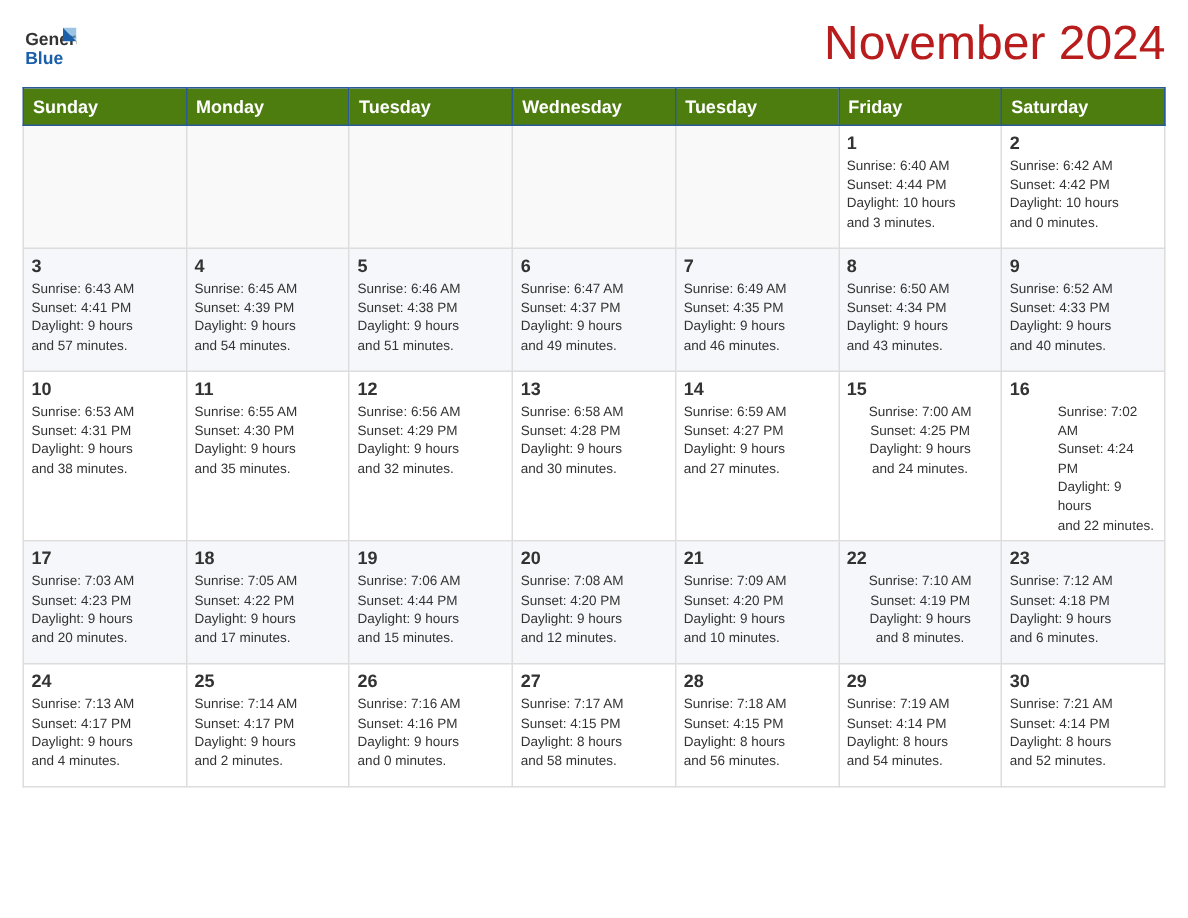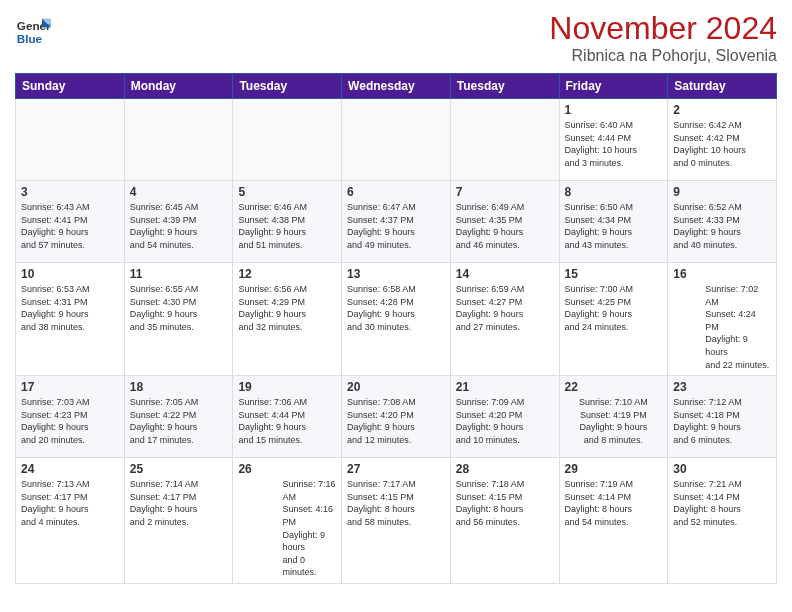--- a/index.html
+++ b/index.html
@@ -41,21 +41,21 @@
     }
     .location {
       font-size: 16px;
       color: #555;
     }
     .calendar {
       width: 100%;
       border-collapse: collapse;
     }
     .calendar th {
-      background-color: #4c1d95;
+      background-color: #4d7c0f;
       color: #fff;
       font-size: 12px;
       padding: 5px 6px;
       text-align: left;
       font-weight: bold;
       border: 1px solid #2a5a96;
     }
     .calendar td {
       border: 1px solid #ddd;
       vertical-align: top;
@@ -92,21 +92,20 @@
     <div class="logo">
       <svg class="logo-icon" viewBox="0 0 40 40">
         <text x="2" y="18" font-size="13" font-weight="bold" fill="#333">General</text>
         <text x="2" y="32" font-size="13" font-weight="bold" fill="#1a5fa8">Blue</text>
         <polygon points="30,5 40,15 30,15" fill="#1a5fa8"></polygon>
         <polygon points="30,5 40,5 40,15" fill="#5a9fd4" opacity="0.6"></polygon>
       </svg>
     </div>
     <div class="title-block">
       <div class="month-title">November 2024</div>
-      <div class="location">Ribnica na Pohorju, Slovenia</div>
     </div>
   </div>
 
   <table class="calendar">
     <thead>
       <tr>
         <th>Sunday</th>
         <th>Monday</th>
         <th>Tuesday</th>
         <th>Wednesday</th>
@@ -219,21 +218,21 @@
           </td>
           <td>
             <span class="day-number">14</span>
             <div class="day-info" style="white-space: pre-line;">Sunrise: 6:59 AM
 Sunset: 4:27 PM
 Daylight: 9 hours
 and 27 minutes.</div>
           </td>
           <td>
             <span class="day-number">15</span>
-            <div class="day-info" style="white-space: pre-line;">Sunrise: 7:00 AM
+            <div class="day-info" style="white-space: pre-line; text-align: center;">Sunrise: 7:00 AM
 Sunset: 4:25 PM
 Daylight: 9 hours
 and 24 minutes.</div>
           </td>
           <td>
             <span class="day-number">16</span>
             <div class="day-info" style="white-space: pre-line; margin-left: 32px;">Sunrise: 7:02 AM
 Sunset: 4:24 PM
 Daylight: 9 hours
 and 22 minutes.</div>
@@ -300,21 +299,21 @@
           </td>
           <td>
             <span class="day-number">25</span>
             <div class="day-info" style="white-space: pre-line;">Sunrise: 7:14 AM
 Sunset: 4:17 PM
 Daylight: 9 hours
 and 2 minutes.</div>
           </td>
           <td>
             <span class="day-number">26</span>
-            <div class="day-info" style="white-space: pre-line; margin-left: 44px;">Sunrise: 7:16 AM
+            <div class="day-info" style="white-space: pre-line;">Sunrise: 7:16 AM
 Sunset: 4:16 PM
 Daylight: 9 hours
 and 0 minutes.</div>
           </td>
           <td>
             <span class="day-number">27</span>
             <div class="day-info" style="white-space: pre-line;">Sunrise: 7:17 AM
 Sunset: 4:15 PM
 Daylight: 8 hours
 and 58 minutes.</div>

